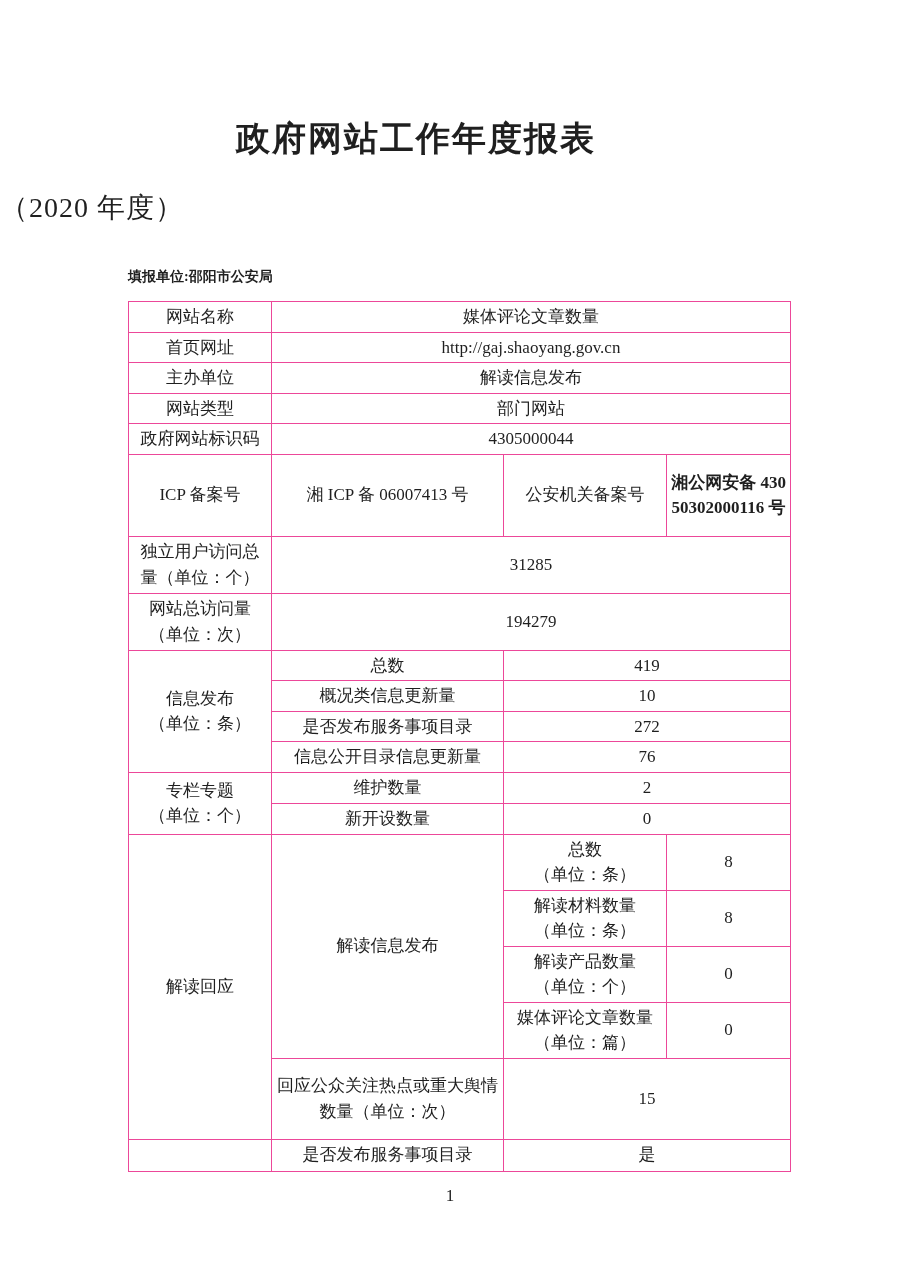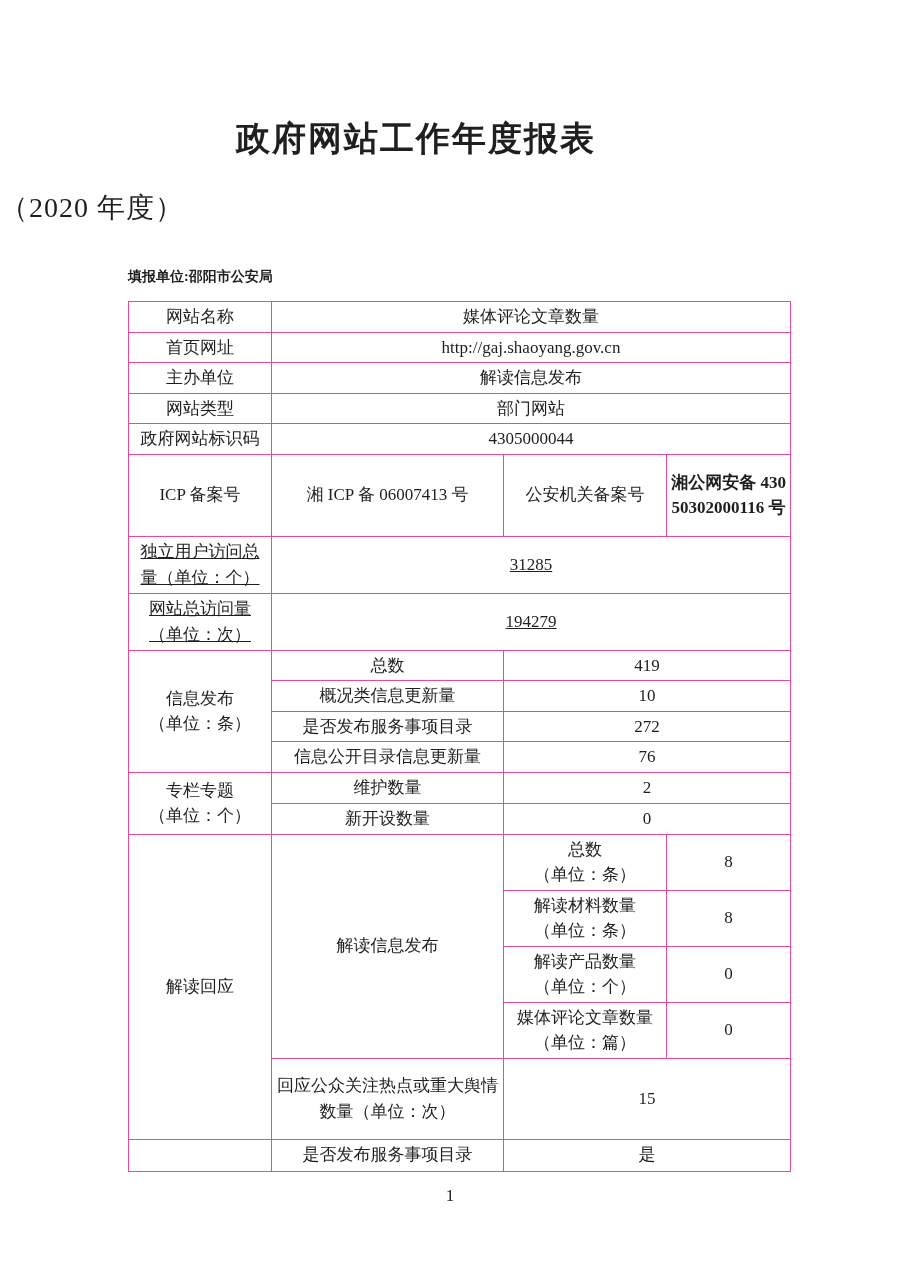--- a/index.html
+++ b/index.html
@@ -35,21 +35,21 @@
     font-size: 17px; line-height: 1.5;
     padding: 2px 4px;
     white-space: pre-line;
     overflow-wrap: break-word;
   }
   td.break-all { word-break: break-all; line-height: 1.45; padding: 2px 3px; font-weight: bold; }
   tr.h30 { height: 30px; }
   tr.h31 { height: 31px; }
   tr.h32 { height: 32px; }
   tr.h52 { height: 52px; }
-  tr.h57 { height: 57px; text-decoration: underline; }
+  tr.h57 { height: 57px; }
   tr.h81 { height: 81px; margin-left: 36px; }
   tr.h82 { height: 82px; margin-top: 28px; }
   .page-number {
     position: absolute; top: 1186px; left: 0; width: 900px;
     text-align: center; font-size: 17px;
   }
 </style>
 </head>
 <body>
 

